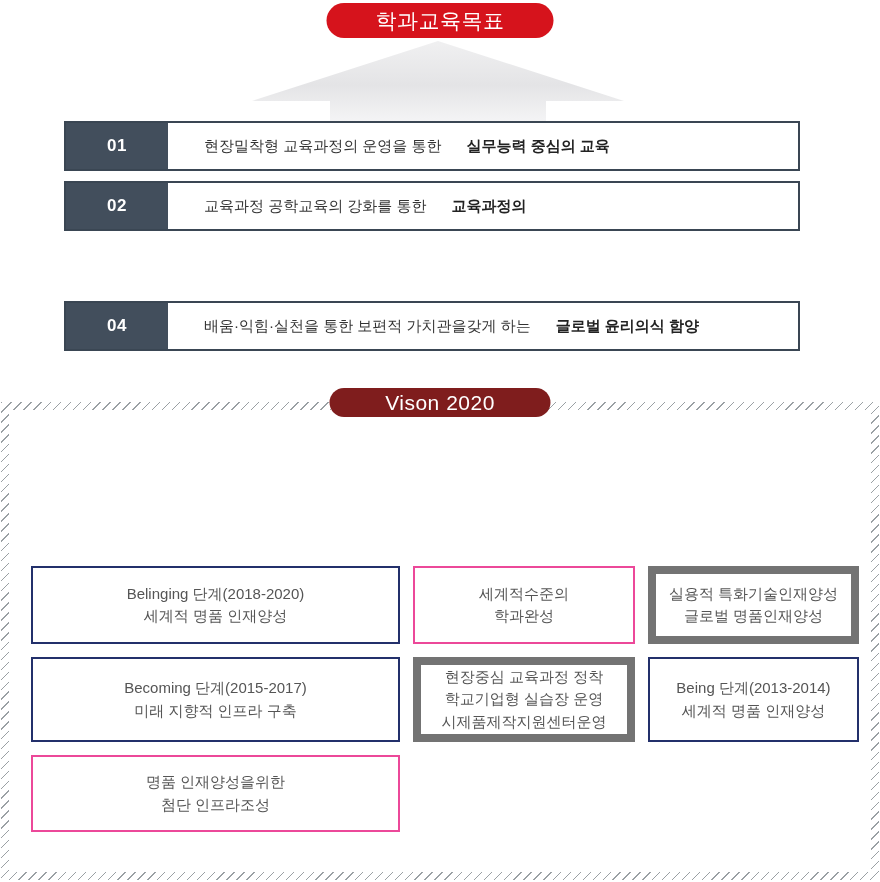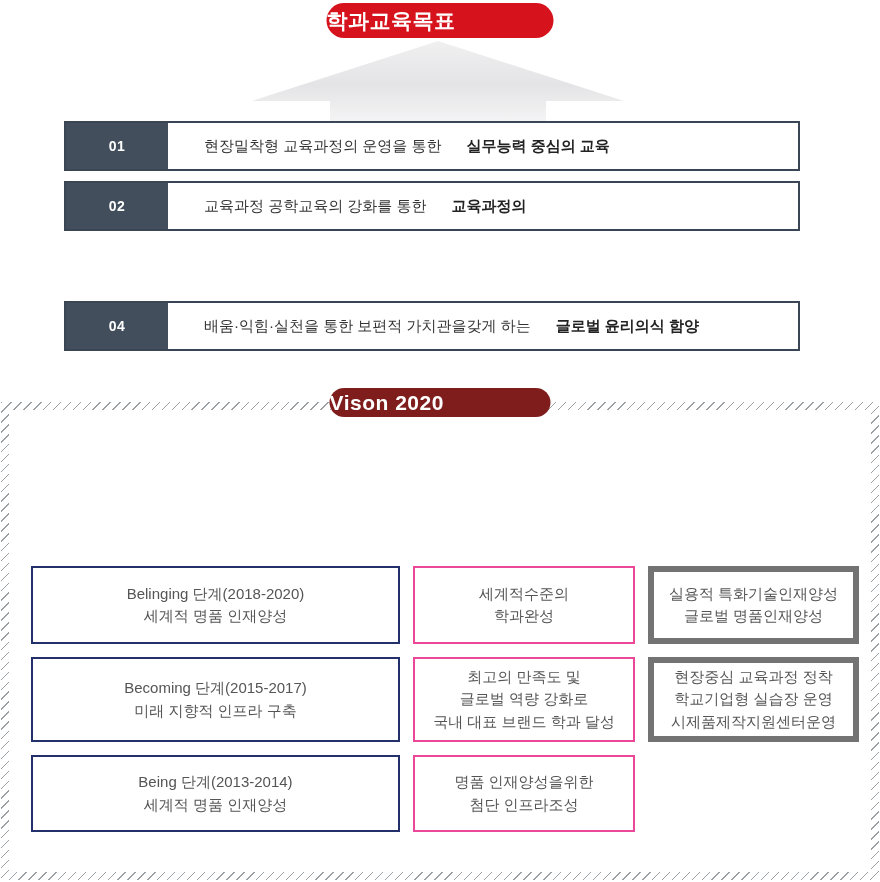--- a/index.html
+++ b/index.html
@@ -3,39 +3,39 @@
 <meta charset="utf-8">
 <style>
   html,body{margin:0;padding:0;background:#fff;}
   .page{
     position:relative;width:880px;height:882px;background:#ffffff;overflow:hidden;
     font-family:"Liberation Sans", sans-serif;
   }
   
   .pill{
     position:absolute;left:50%;transform:translateX(-50%);
-    display:flex;align-items:center;justify-content:flex-start;
-    color:#ffffff;font-weight:bold;font-size:21px;letter-spacing:.5px;
+    display:flex;align-items:center;justify-content:center;
+    color:#ffffff;font-weight:normal;font-size:21px;letter-spacing:.5px;
     border-radius:20px;z-index:5;white-space:nowrap;
   }
   .pill-red{top:3px;width:227px;height:35px;background:#d6131c;}
   .pill-navy{top:388px;width:221px;height:29px;background:#7f1d1d;}
   
   .arrow{position:absolute;left:252px;z-index:0;}
   .arrow1{top:41px;}
   .arrow2{top:448px;}
   
   .goal-row{
     position:absolute;left:64px;width:736px;height:50px;box-sizing:border-box;
     border:2px solid #3a4653;background:#ffffff;display:flex;align-items:stretch;z-index:2;
   }
   .goal-num{
     width:102px;flex:0 0 102px;background:#424e5c;color:#ffffff;
     display:flex;align-items:center;justify-content:center;
-    font-size:14px;font-weight:bold;letter-spacing:.5px;
+    font-size:17px;font-weight:bold;letter-spacing:.5px;
   }
   .goal-text{
     flex:1;display:flex;align-items:center;padding-left:36px;
     font-size:15px;color:#333333;gap:25px;
   }
   .goal-text b{color:#222222;}
   
   .vision-panel{
     position:absolute;top:402px;left:1px;width:878px;height:478px;
     background:repeating-linear-gradient(135deg,#9aa0a4 0,#9aa0a4 1px,transparent 1px,transparent 7px);
@@ -48,21 +48,21 @@
     display:grid;grid-template-columns:369px 222px 211px;
     grid-template-rows:78px 85px 77px;column-gap:9px;row-gap:8px;gap:13px;
   }
   .cell{
     box-sizing:border-box;background:#ffffff;
     display:flex;align-items:center;justify-content:center;text-align:center;
     font-size:15px;color:#555555;line-height:1.5;white-space:pre-line;
   }
   .cell-col1{border:2px solid #23306b;}
   .cell-col2{border:2px solid #ec4899;}
-  .cell-col3{border:6px solid #737373;}
+  .cell-col3{border:8px solid #737373;}
 </style>
 </head>
 <body>
 
 <div class="page">
 
   <div class="pill pill-red">
     <span>학과교육목표</span>
   </div>
 
@@ -120,23 +120,20 @@
 
   <div class="vision-grid">
     <div class="cell cell-col1">Belinging 단계(2018-2020)
 세계적 명품 인재양성</div>
     <div class="cell cell-col2">세계적수준의
 학과완성</div>
     <div class="cell cell-col3">실용적 특화기술인재양성
 글로벌 명품인재양성</div>
     <div class="cell cell-col1">Becoming 단계(2015-2017)
 미래 지향적 인프라 구축</div>
-    <div class="cell cell-col2">최고의 만족도 및
-글로벌 역량 강화로
-국내 대표 브랜드 학과 달성</div>
     <div class="cell cell-col3">현장중심 교육과정 정착
 학교기업형 실습장 운영
 시제품제작지원센터운영</div>
     <div class="cell cell-col1">Being 단계(2013-2014)
 세계적 명품 인재양성</div>
     <div class="cell cell-col2">명품 인재양성을위한
 첨단 인프라조성</div>
   </div>
 
 </div>

